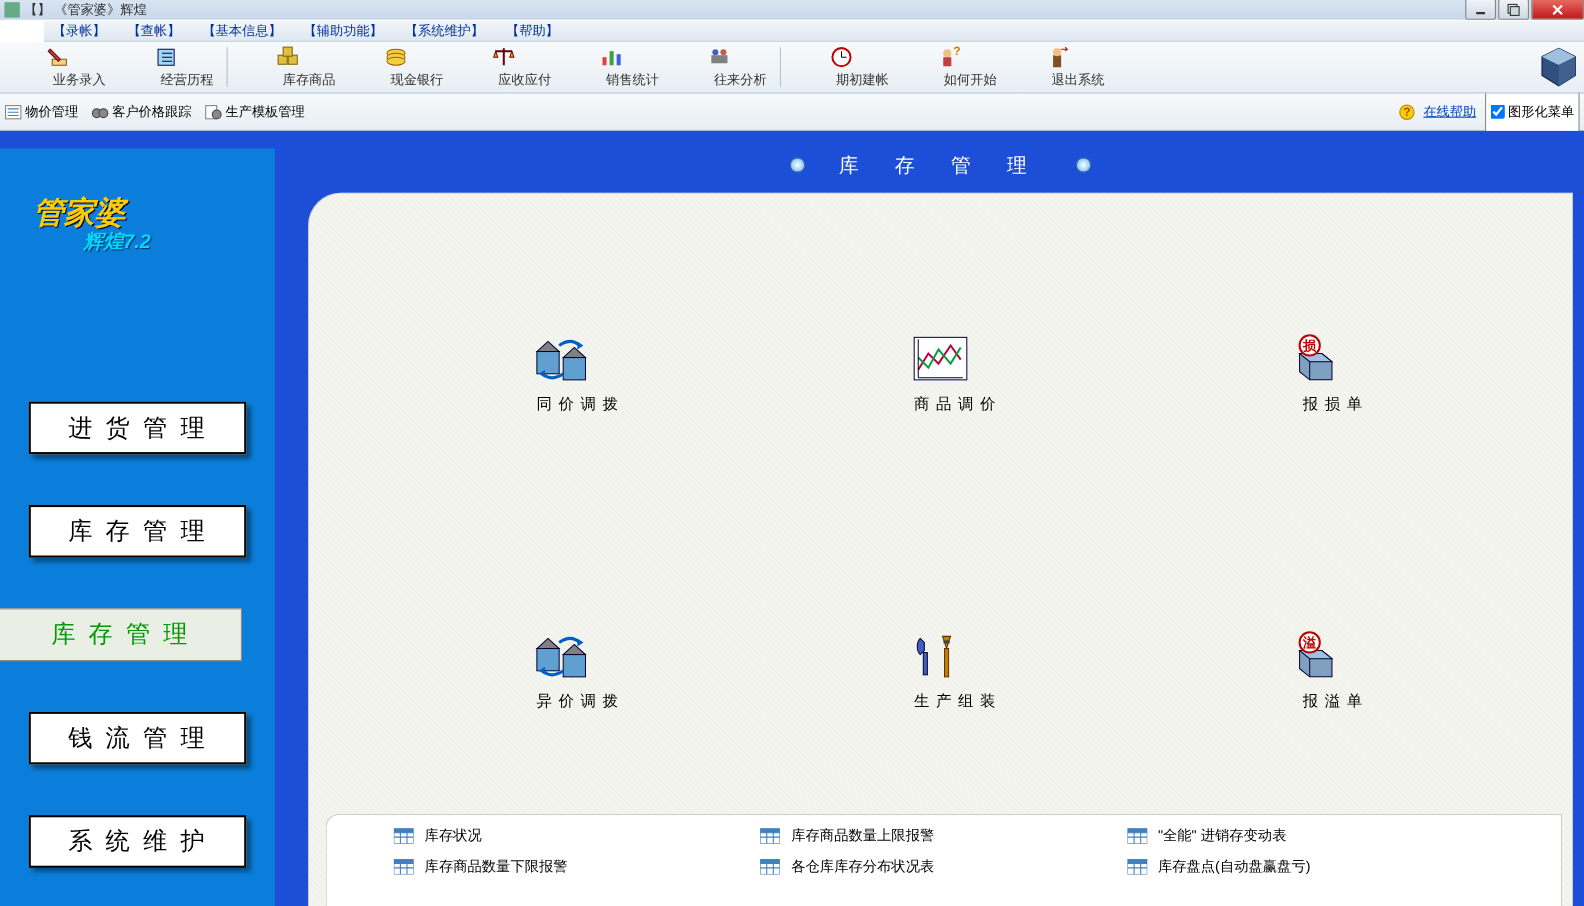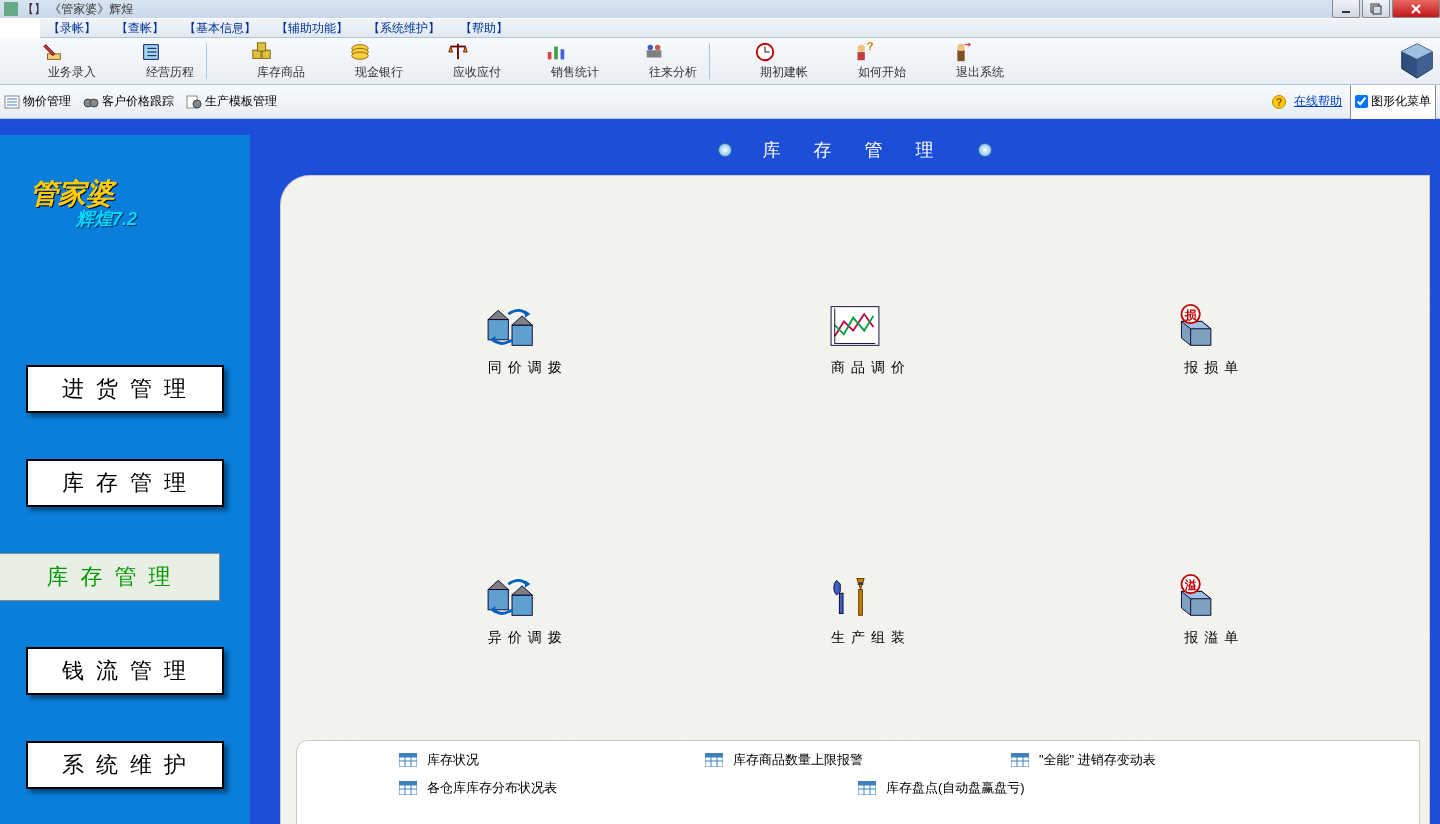--- a/index.html
+++ b/index.html
@@ -54,21 +54,21 @@
 .content-panel { position: absolute; left: 280px; top: 56px; right: 10px; bottom: 10px; background: #f5f5f0; border-radius: 30px 0 0 0; box-shadow: inset 0 0 0 1px #ccc; background-image: repeating-linear-gradient(45deg, rgba(0,0,0,0.01) 0 2px, transparent 2px 4px); }
 .content-inner { position:absolute; inset:0; border-top-left-radius:30px; overflow:hidden; }
 
 .grid { display: grid; grid-template-columns: repeat(3, 1fr); grid-template-rows: repeat(2, 1fr); position: absolute; top: 30px; left: 60px; right: 60px; height: 540px; }
 .grid-item { display:flex; flex-direction:column; align-items:center; justify-content:center; gap:10px; cursor:pointer; }
 .grid-item .big-icon { width: 56px; height: 46px; }
 .grid-item .glabel { font-size: 14px; letter-spacing: 6px; color: #000; font-family:"SimSun";margin-left:32px; }
 
 
 .bottom-panel { position:absolute; left: 16px; right: 10px; bottom: 0; height: 86px; background:#fff; border:1px solid #ccc; border-top-left-radius: 12px; border-top-right-radius: 0; border-bottom:none; }
-.blink-row { display:flex; padding: 10px 102px 0; gap: 0; justify-content: center; }
+.blink-row { display:flex; padding: 10px 61px 0; gap: 0; justify-content: center; }
 .blink { display:flex; align-items:center; gap:10px; flex:1; cursor:pointer; }
 .blink .grid-ic { width:18px; height:14px; }
 .blink .btxt { color:#000; font-size:13px; }
 
 </style>
 </head>
 <body>
 
 <div class="titlebar">
   <div class="app-icon"></div>
@@ -370,20 +370,31 @@
         <div class="blink-row">
           <div class="blink">
               <svg class="grid-ic" viewBox="0 0 18 14">
                 <rect x="0" y="0" width="18" height="14" fill="#fff" stroke="#4080c0"></rect>
                 <line x1="0" y1="4" x2="18" y2="4" stroke="#4080c0"></line>
                 <line x1="0" y1="8" x2="18" y2="8" stroke="#4080c0"></line>
                 <line x1="6" y1="0" x2="6" y2="14" stroke="#4080c0"></line>
                 <line x1="12" y1="0" x2="12" y2="14" stroke="#4080c0"></line>
                 <rect x="0" y="0" width="18" height="4" fill="#4080c0"></rect>
               </svg>
+              <span class="btxt">库存商品数量下限报警</span>
+            </div>
+          <div class="blink">
+              <svg class="grid-ic" viewBox="0 0 18 14">
+                <rect x="0" y="0" width="18" height="14" fill="#fff" stroke="#4080c0"></rect>
+                <line x1="0" y1="4" x2="18" y2="4" stroke="#4080c0"></line>
+                <line x1="0" y1="8" x2="18" y2="8" stroke="#4080c0"></line>
+                <line x1="6" y1="0" x2="6" y2="14" stroke="#4080c0"></line>
+                <line x1="12" y1="0" x2="12" y2="14" stroke="#4080c0"></line>
+                <rect x="0" y="0" width="18" height="4" fill="#4080c0"></rect>
+              </svg>
               <span class="btxt">各仓库库存分布状况表</span>
             </div>
           <div class="blink">
               <svg class="grid-ic" viewBox="0 0 18 14">
                 <rect x="0" y="0" width="18" height="14" fill="#fff" stroke="#4080c0"></rect>
                 <line x1="0" y1="4" x2="18" y2="4" stroke="#4080c0"></line>
                 <line x1="0" y1="8" x2="18" y2="8" stroke="#4080c0"></line>
                 <line x1="6" y1="0" x2="6" y2="14" stroke="#4080c0"></line>
                 <line x1="12" y1="0" x2="12" y2="14" stroke="#4080c0"></line>
                 <rect x="0" y="0" width="18" height="4" fill="#4080c0"></rect>

